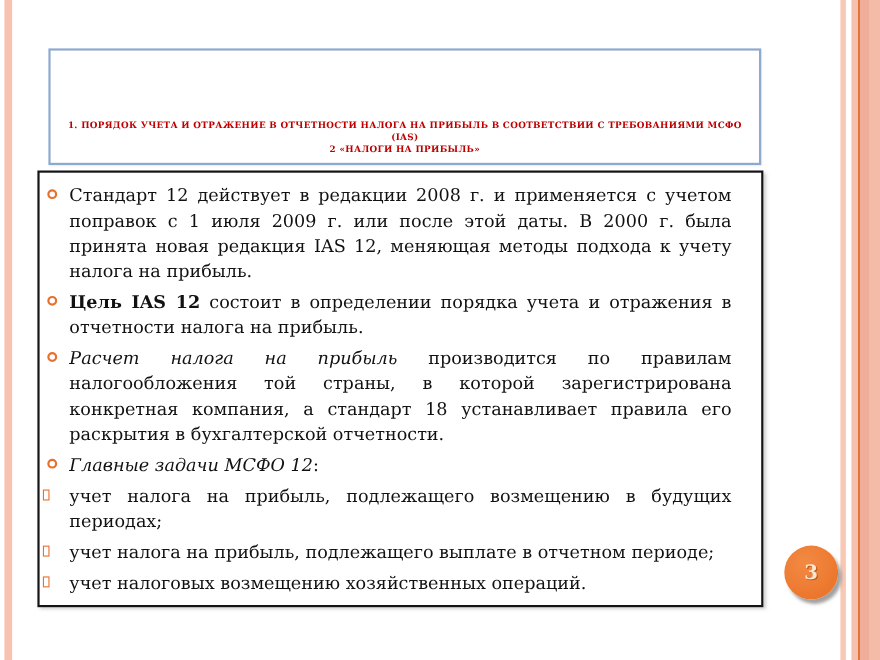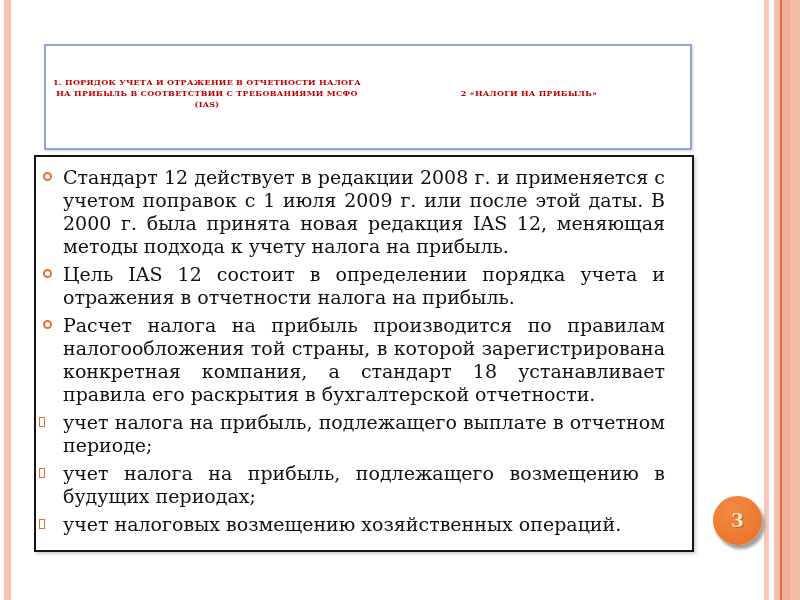--- a/index.html
+++ b/index.html
@@ -20,51 +20,51 @@
       #e4703a 6px,#e4703a 8px,
       #eeae9a 8px,#eeae9a 16px,
       #f3bba8 16px,#f3bba8 26px);
   }
 
   
   .title-box{
     position:absolute;left:44px;top:44px;width:644px;height:95px;
     border:2px solid #8ea9d0;background:#ffffff;
     box-shadow:1px 1px 2px rgba(150,150,150,0.45);
-    display:flex;flex-direction:row;justify-content:flex-end;align-items:center;
+    display:flex;flex-direction:column;justify-content:flex-end;align-items:center;
     padding-bottom:7px;box-sizing:content-box;
   }
   .title-line{
     width:96%;text-align:center;color:#c00000;font-weight:bold;
     font-size:8px;line-height:11px;letter-spacing:0.3px;
   }
 
   
   .content-box{
     position:absolute;left:34px;top:155px;width:656px;height:384px;
     border:2px solid #141414;background:#ffffff;
     box-shadow:2px 2px 3px rgba(160,160,160,0.5);
     padding-top:9px;box-sizing:content-box;
   }
   .li{
     position:relative;padding:0 27px;margin-bottom:5px;
-    font-size:19px;line-height:23px;color:#111;
+    font-size:16px;line-height:23px;color:#111;
     text-align:justify;
   }
   .marker{position:absolute;display:block;}
   .marker.circle{
     left:7px;top:6px;width:5px;height:5px;border:2.5px solid #e8702e;
     border-radius:50%;background:#ffffff;
   }
   .marker.square{
     left:3px;top:6px;width:4px;height:8px;border:1.5px solid #e8702e;
     background:#ffffff;
   }
-  .lead-bold{font-weight:normal;}
-  .lead-italic{}
+  .lead-bold{font-weight:bold;}
+  .lead-italic{font-style:italic;}
 
   
   .page-badge{
     position:absolute;left:713px;top:496px;width:49px;height:49px;
     border-radius:50%;
     background:radial-gradient(circle at 38% 32%,#f28a44 0%,#ee7b32 55%,#e66f27 100%);
     box-shadow:3px 4px 3px rgba(130,130,130,0.75);
     display:flex;align-items:center;justify-content:center;
   }
   .page-badge span{
@@ -96,29 +96,33 @@
     <div class="li">
       <span class="marker circle"></span>
       <span class="lead-bold">Цель IAS 12</span><span> состоит в определении порядка учета и отражения в отчетности налога на прибыль.</span>
     </div>
 
     <div class="li">
       <span class="marker circle"></span>
       <span class="lead-italic">Расчет налога на прибыль</span><span> производится по правилам налогообложения той страны, в которой зарегистрирована конкретная компания, а стандарт 18 устанавливает правила его раскрытия в бухгалтерской отчетности.</span>
     </div>
 
-
     <div class="li">
-      <span class="marker square"></span>
-      <span>учет налога на прибыль, подлежащего выплате в отчетном периоде;</span>
+      <span class="marker circle"></span>
+      <span class="lead-italic">Главные задачи МСФО 12</span><span>:</span>
     </div>
 
     <div class="li">
       <span class="marker square"></span>
       <span>учет налога на прибыль, подлежащего возмещению в будущих периодах;</span>
+    </div>
+
+    <div class="li">
+      <span class="marker square"></span>
+      <span>учет налога на прибыль, подлежащего выплате в отчетном периоде;</span>
     </div>
 
     <div class="li">
       <span class="marker square"></span>
       <span>учет налоговых возмещению хозяйственных операций.</span>
     </div>
 
   </div>
 
   <div class="page-badge">

